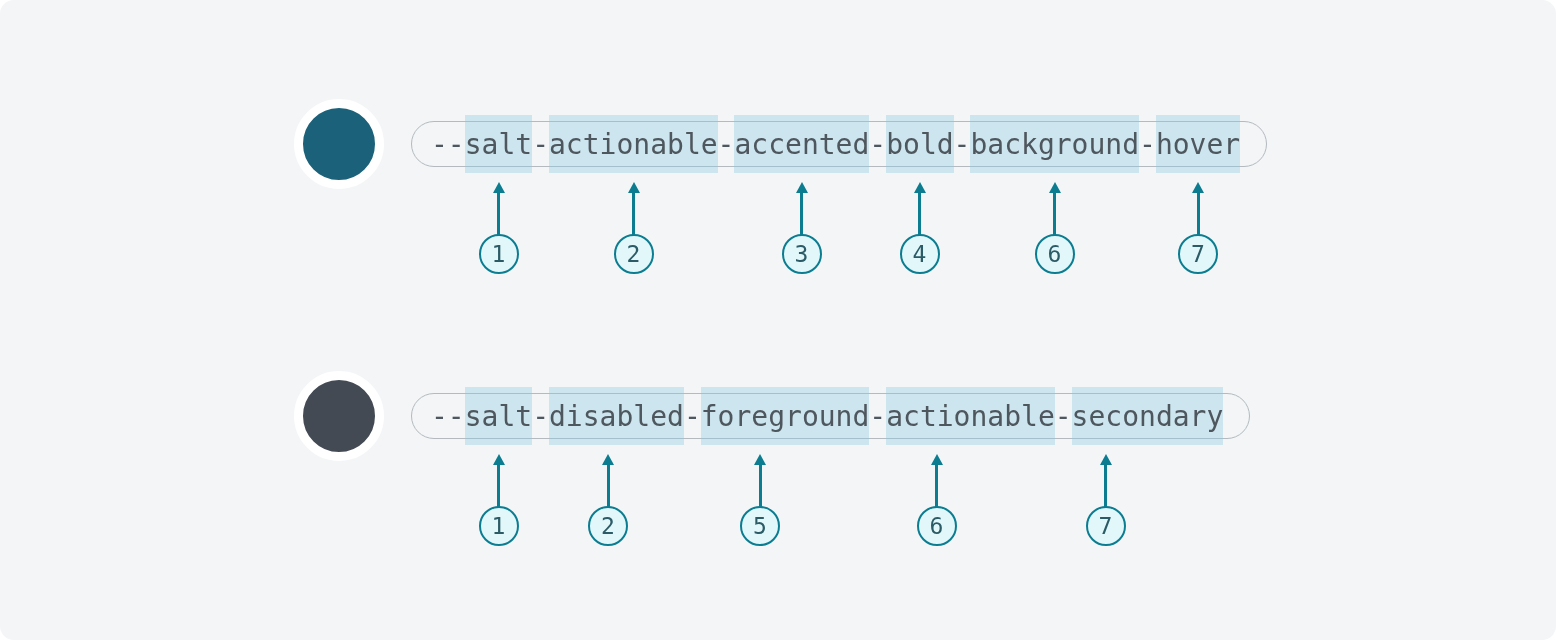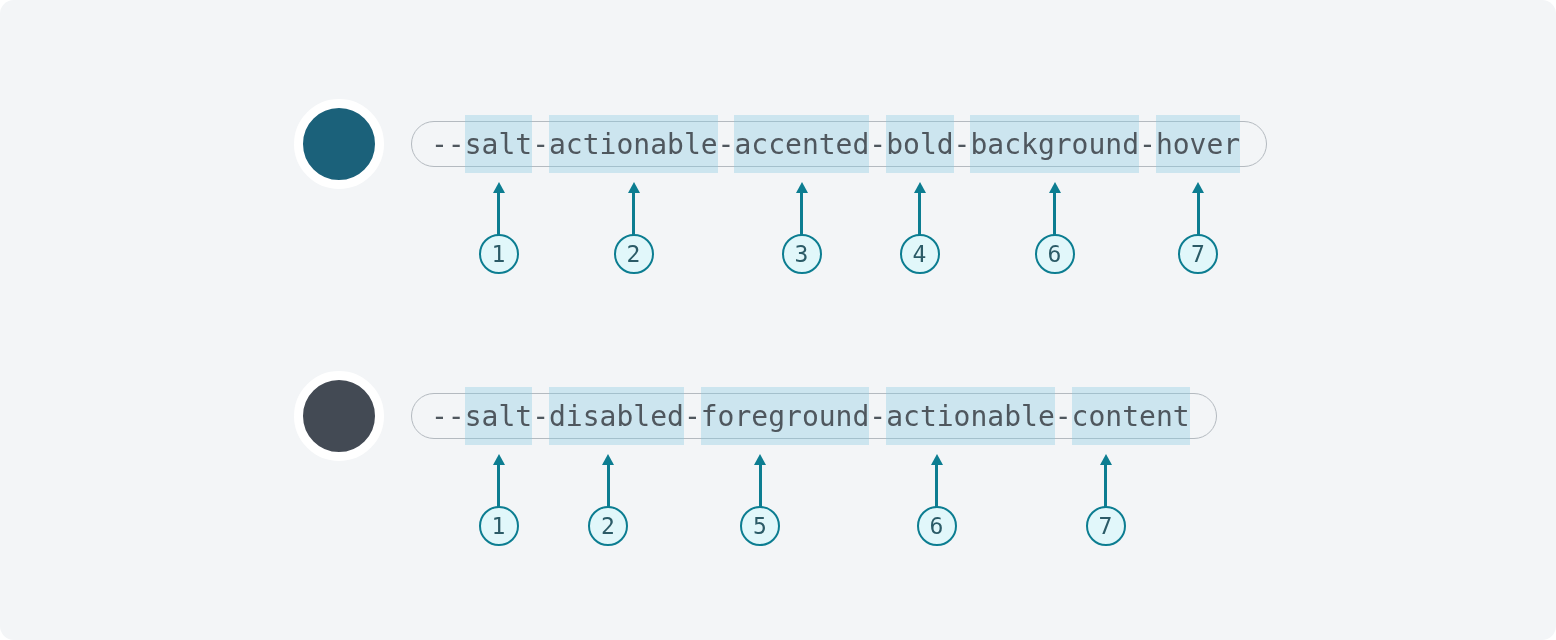--- a/index.html
+++ b/index.html
@@ -126,21 +126,21 @@
           <div class="arrow-head"></div>
           <div class="arrow-stem"></div>
           <div class="badge">7</div>
         </div>
       </div>
   </div>
 
   <div class="row">
     <div class="swatch" style="background: rgb(67, 74, 84);"></div>
     <div class="token-area">
-      <div class="pill" aria-label="--salt-content-secondary-foreground-disabled"><span class="seg">--</span><span class="seg hl">salt</span><span class="seg">-</span><span class="seg hl">disabled</span><span class="seg">-</span><span class="seg hl">foreground</span><span class="seg">-</span><span class="seg hl">actionable</span><span class="seg">-</span><span class="seg hl">content</span></div>
+      <div class="pill" aria-label="--salt-content-secondary-foreground-disabled"><span class="seg">--</span><span class="seg hl">salt</span><span class="seg">-</span><span class="seg hl">disabled</span><span class="seg">-</span><span class="seg hl">foreground</span><span class="seg">-</span><span class="seg hl">actionable</span><span class="seg">-</span><span class="seg hl">secondary</span></div>
     <div class="annotation" style="left: 87.5px;">
           <div class="arrow-head"></div>
           <div class="arrow-stem"></div>
           <div class="badge">1</div>
         </div>
         <div class="annotation" style="left: 197px;">
           <div class="arrow-head"></div>
           <div class="arrow-stem"></div>
           <div class="badge">2</div>
         </div>

